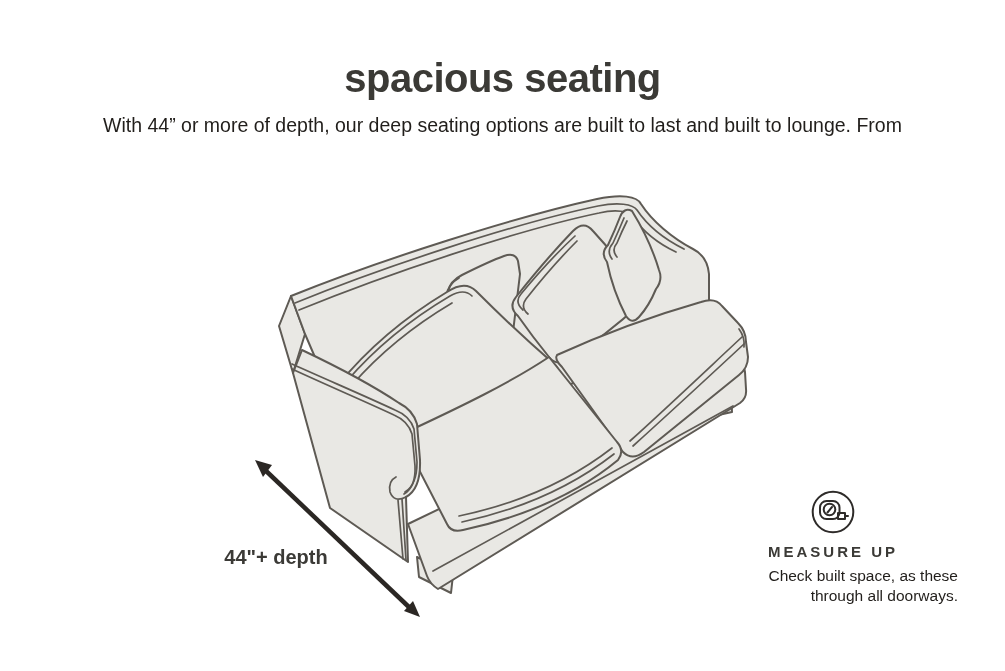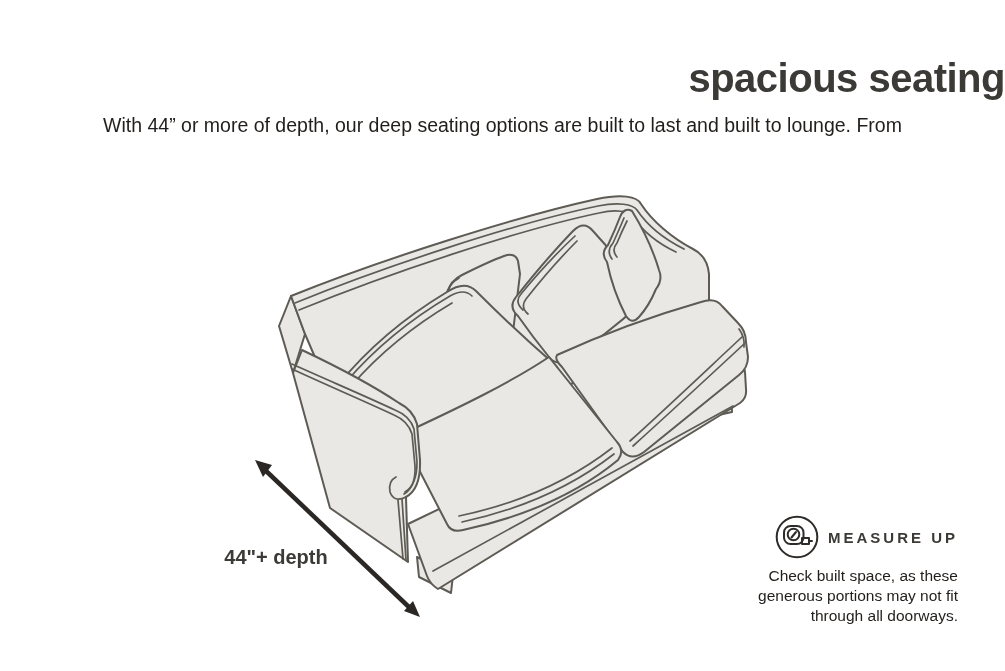--- a/index.html
+++ b/index.html
@@ -8,35 +8,35 @@
     --text:#211e1b;
     --title:#3b3a36;
     --arrow:#2b2724;
   }
   html,body{margin:0;padding:0;}
   body{
     width:1005px;height:671px;position:relative;background:#ffffff;
     font-family:"Liberation Sans", sans-serif;overflow:hidden;color:var(--text);
   }
   .title{
-    position:absolute;top:56px;left:0;width:100%;text-align:right;
+    position:absolute;top:56px;left:0;width:100%;text-align:center;
     font-size:40px;font-weight:bold;color:var(--title);letter-spacing:-0.5px;
   }
   .intro{
     position:absolute;top:112px;left:0;width:100%;text-align:center;
     font-size:19.5px;line-height:27px;color:var(--text);
   }
   .scene{position:absolute;left:0;top:0;}
   .scene .sofa path{stroke:var(--line);stroke-width:2;stroke-linejoin:round;stroke-linecap:round;fill:var(--fill);}
   .scene .sofa path.np{fill:none;stroke-width:1.7;}
   .scene .dim-shaft{stroke:var(--arrow);stroke-width:4.5;}
   .scene .dim-head{fill:var(--arrow);stroke:none;}
   .scene .dim-label{font-weight:bold;font-size:20px;fill:var(--title);}
   .measure{position:absolute;top:514px;right:47px;width:250px;}
-  .measure-head{display:flex;align-items:center;justify-content:flex-end;gap:8px;height:46px;}
+  .measure-head{display:flex;align-items:center;justify-content:flex-end;gap:8px;height:46px;flex-direction:column;}
   .measure-title{font-size:15px;font-weight:bold;letter-spacing:3px;color:var(--title);white-space:nowrap;}
   .measure-icon svg{display:block;}
   .measure-icon svg *{stroke:#2e2b29;fill:none;stroke-width:2;stroke-linecap:round;stroke-linejoin:round;}
   .measure-text{margin-top:6px;text-align:right;font-size:15.5px;line-height:20px;color:var(--text);}
 </style>
 </head>
 <body>
 
 <div class="title">spacious seating</div>
 
@@ -124,16 +124,15 @@
         <circle cx="19.5" cy="20.5" r="5.8"></circle>
         <line x1="22" y1="18" x2="17.5" y2="23.5"></line>
         <rect x="28" y="24" width="7" height="6"></rect>
         <line x1="35" y1="27" x2="38" y2="27"></line>
       </svg>
     </span>
     <span class="measure-title">MEASURE UP</span>
   </div>
   <div class="measure-text">
     <div>Check built space, as these</div>
-    <div>generous portions may not fit</div>
     <div>through all doorways.</div>
   </div>
 </div>
 
 </body></html>

